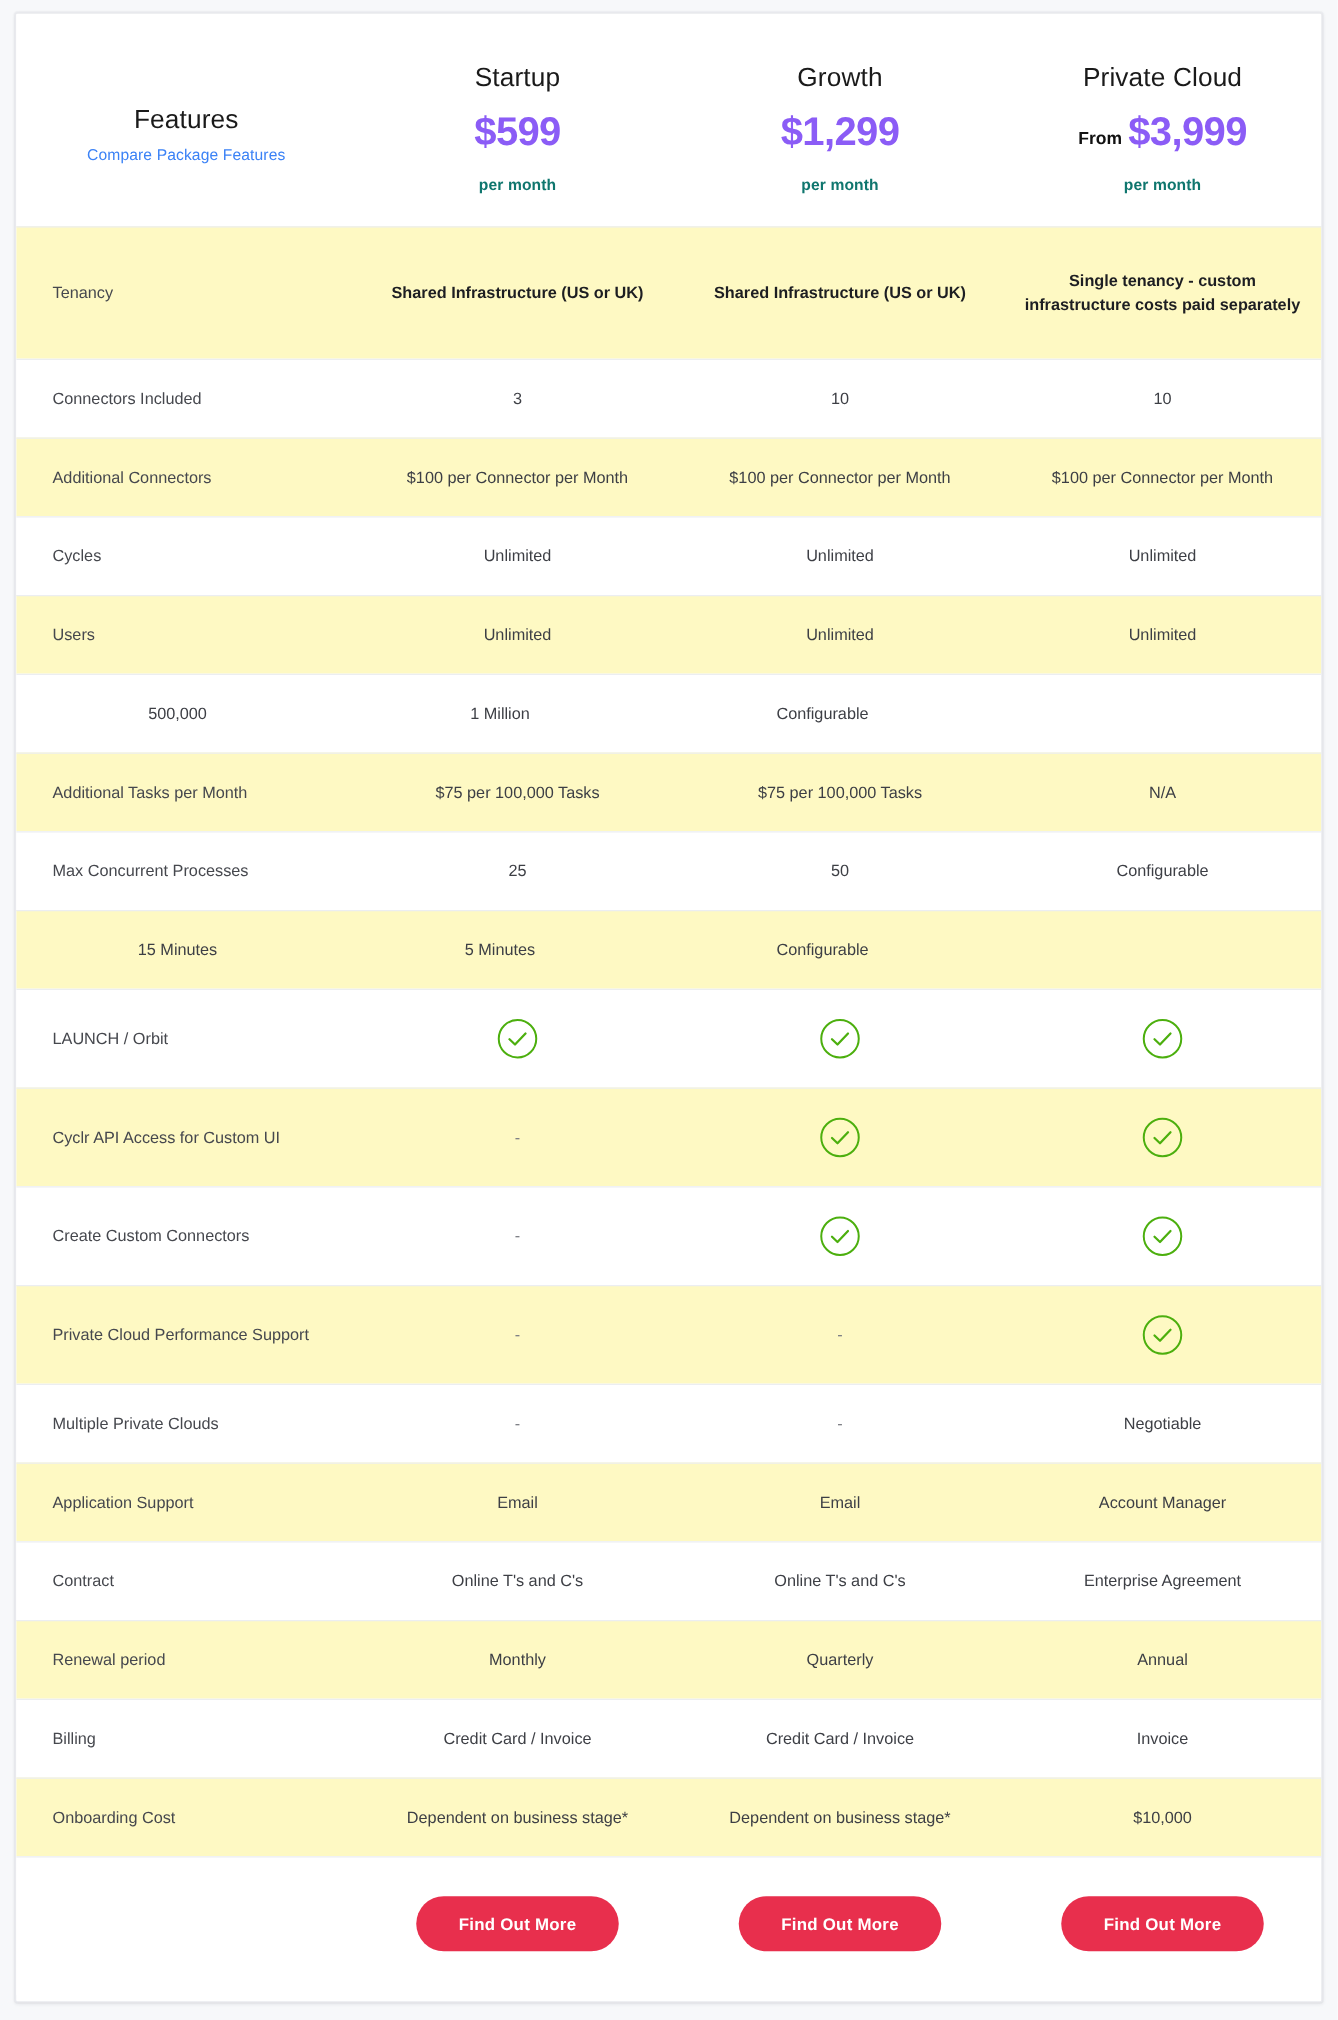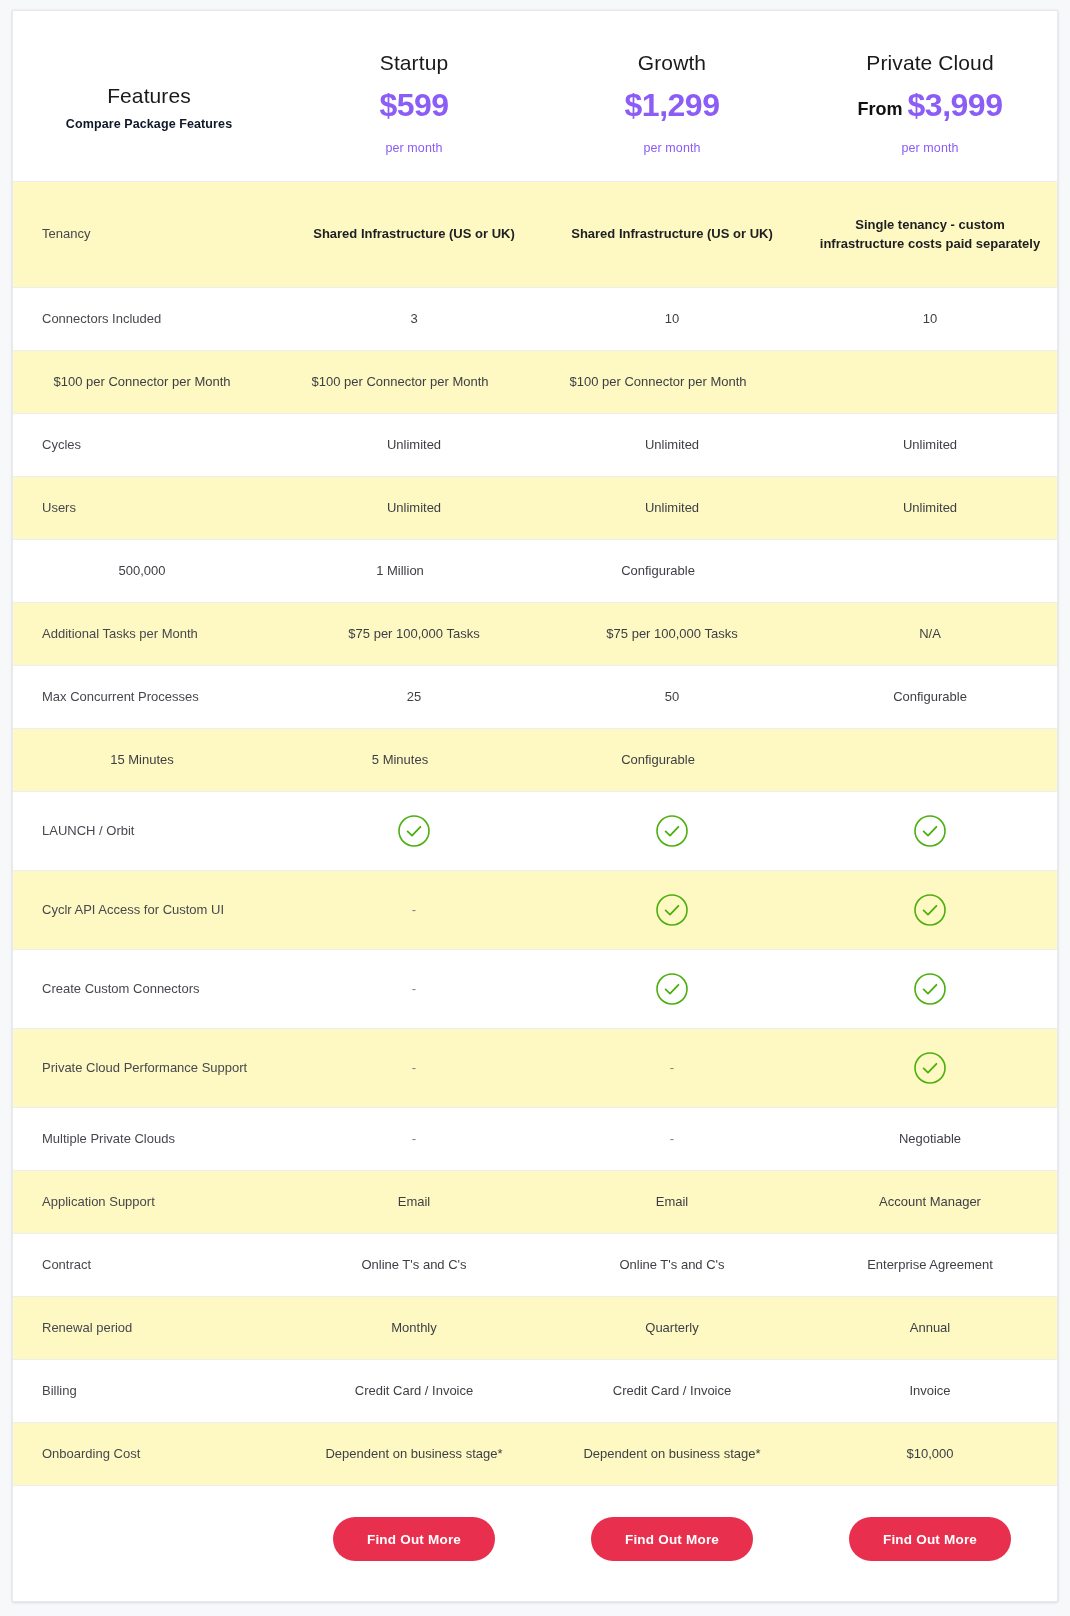--- a/index.html
+++ b/index.html
@@ -55,58 +55,58 @@
   .feat-title {
     font-size: 21px;
     font-weight: 400;
     color: #1a1a1a;
     letter-spacing: 0.1px;
     line-height: 1.2;
     margin-bottom: 9px;
   }
   .feat-sub {
     font-size: 12.5px;
-    font-weight: 700;
-    color: #0f172a;
+    font-weight: 400;
+    color: #3b82f6;
     letter-spacing: 0.1px;
   }
 
   .plan-name {
     font-size: 21px;
     font-weight: 400;
     color: #1a1a1a;
     line-height: 1.15;
     margin-bottom: 13px;
     letter-spacing: 0.1px;
   }
   .plan-price-line {
     display: flex;
     align-items: baseline;
     justify-content: center;
     margin-bottom: 20px;
   }
   .plan-price-prefix {
-    font-size: 18px;
+    font-size: 14px;
     font-weight: 700;
     color: #111111;
     margin-right: 5px;
     position: relative;
     top: -1px;
   }
   .plan-price {
     font-size: 32px;
     font-weight: 700;
     color: #8b5cf6;
     letter-spacing: -0.5px;
     line-height: 1;
   }
   .plan-period {
     font-size: 12.5px;
-    font-weight: 400;
-    color: #8b5cf6;
+    font-weight: 700;
+    color: #0f766e;
     letter-spacing: 0.1px;
   }
 
   
   .trow { border-top: 1px solid #eceef1; }
   .trow.shade { background: #fef9c3; }
   .trow.plain { background: #ffffff; }
 
   .trow .cell {
     display: flex;
@@ -239,20 +239,23 @@
             <span>3</span>
           </div>
           <div class="c-plan cell">
             <span>10</span>
           </div>
           <div class="c-plan cell">
             <span>10</span>
           </div>
         </div>
         <div class="row trow shade">
+          <div class="c-feat cell">
+            <span>Additional Connectors</span>
+          </div>
           <div class="c-plan cell">
             <span>$100 per Connector per Month</span>
           </div>
           <div class="c-plan cell">
             <span>$100 per Connector per Month</span>
           </div>
           <div class="c-plan cell">
             <span>$100 per Connector per Month</span>
           </div>
         </div>

